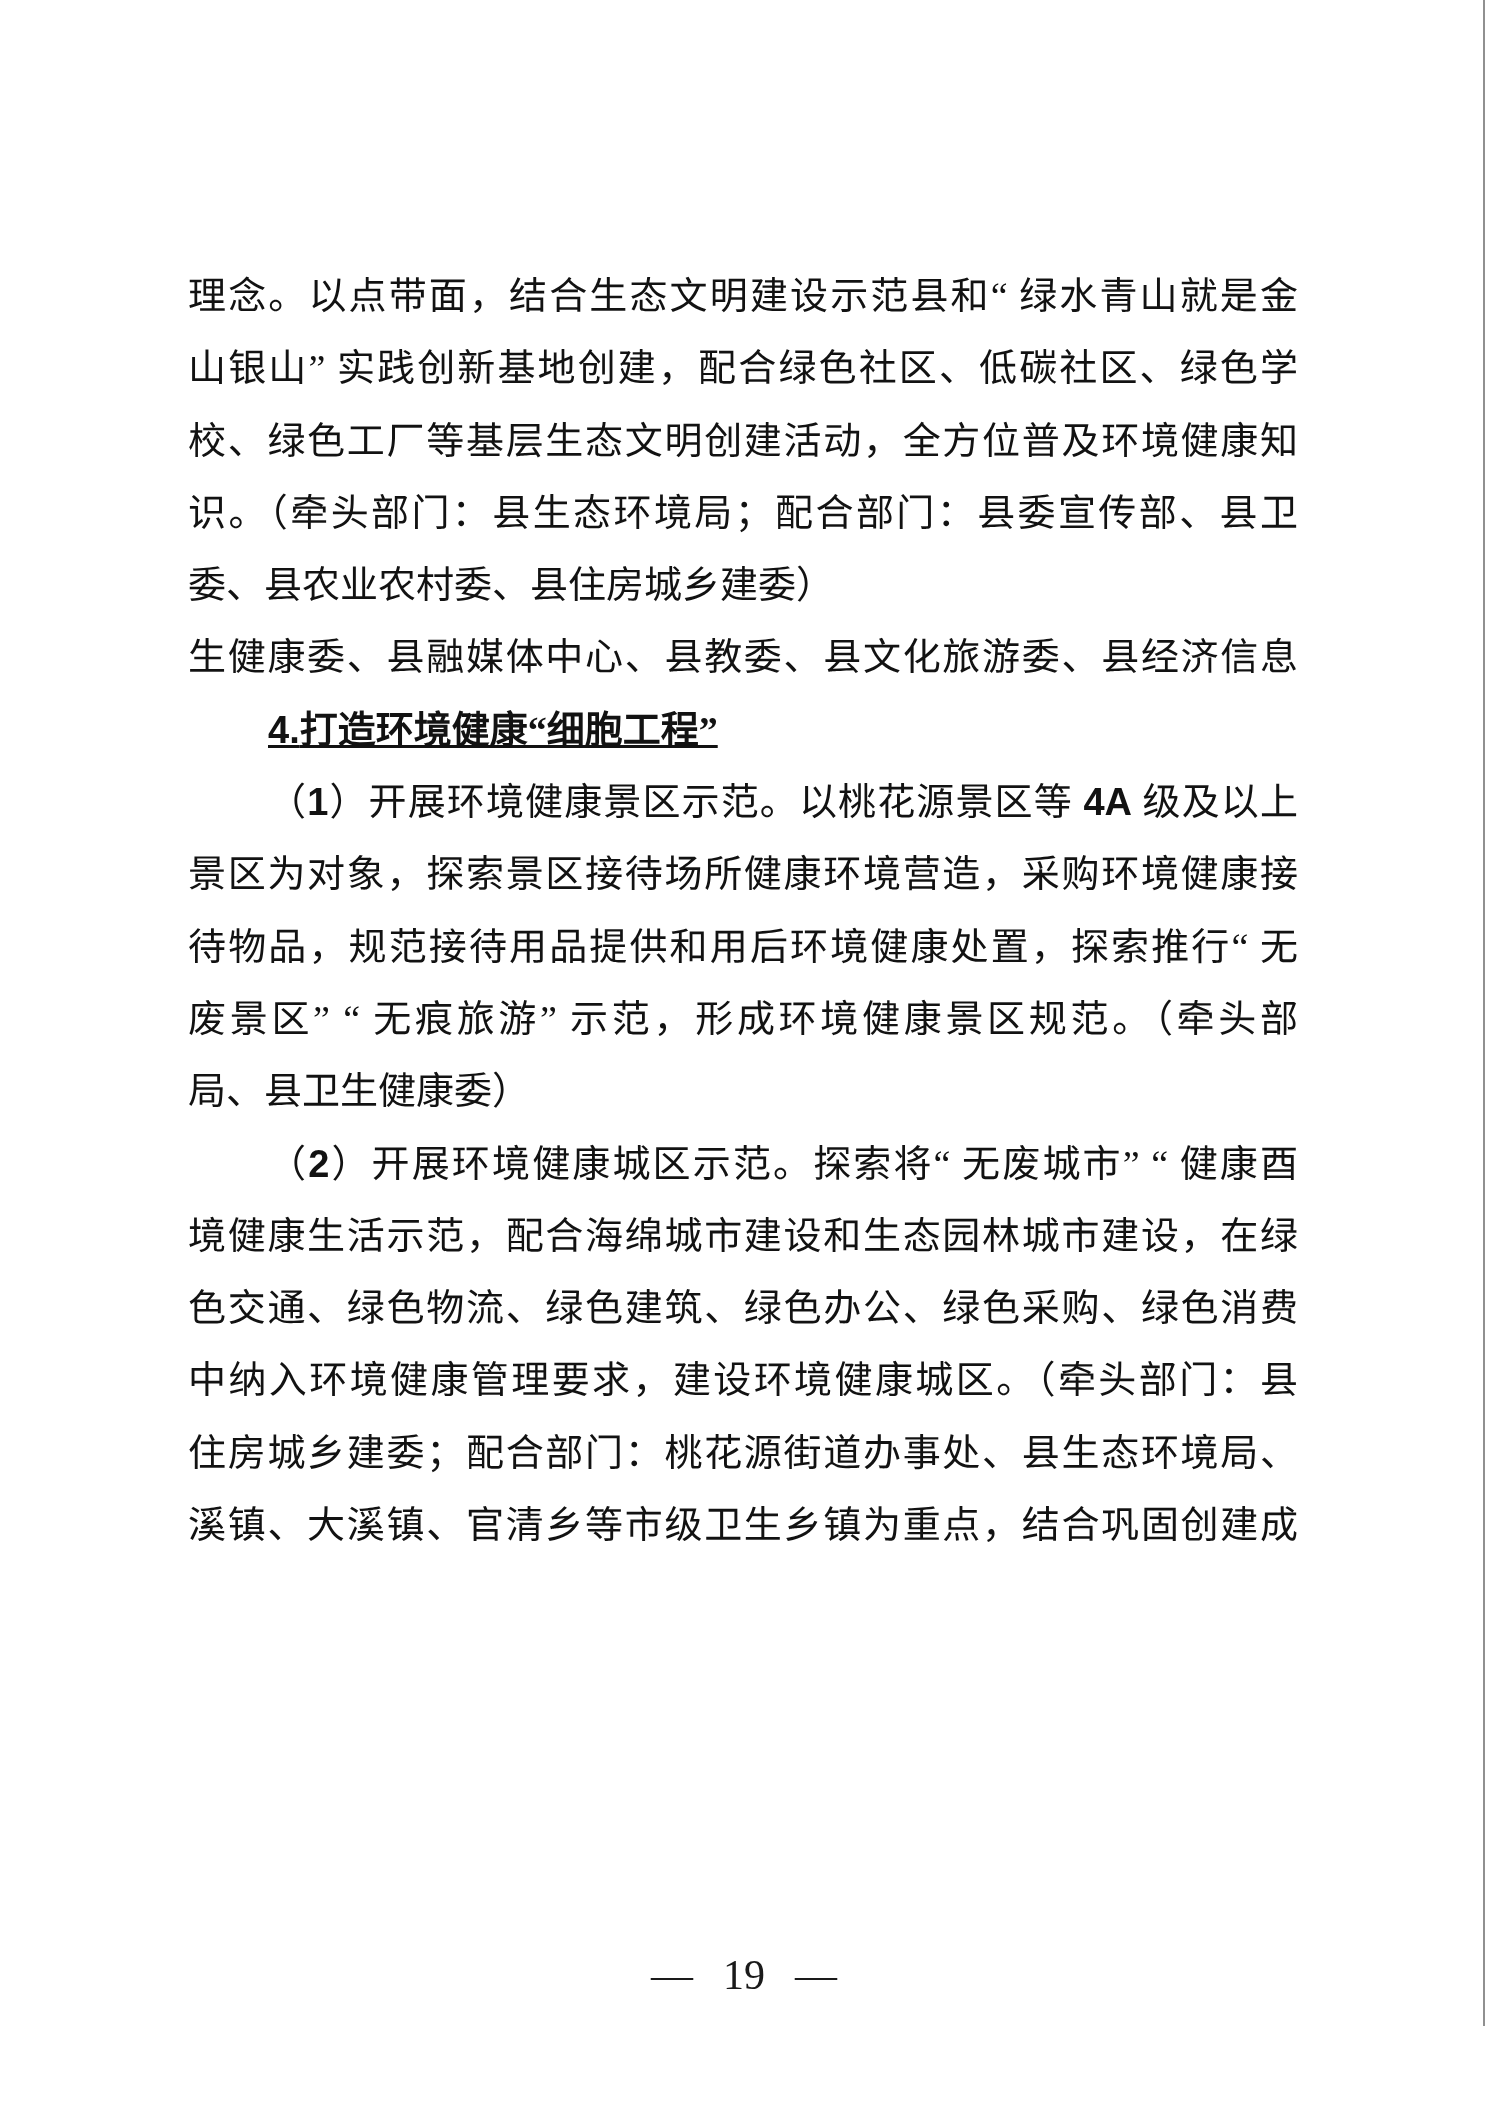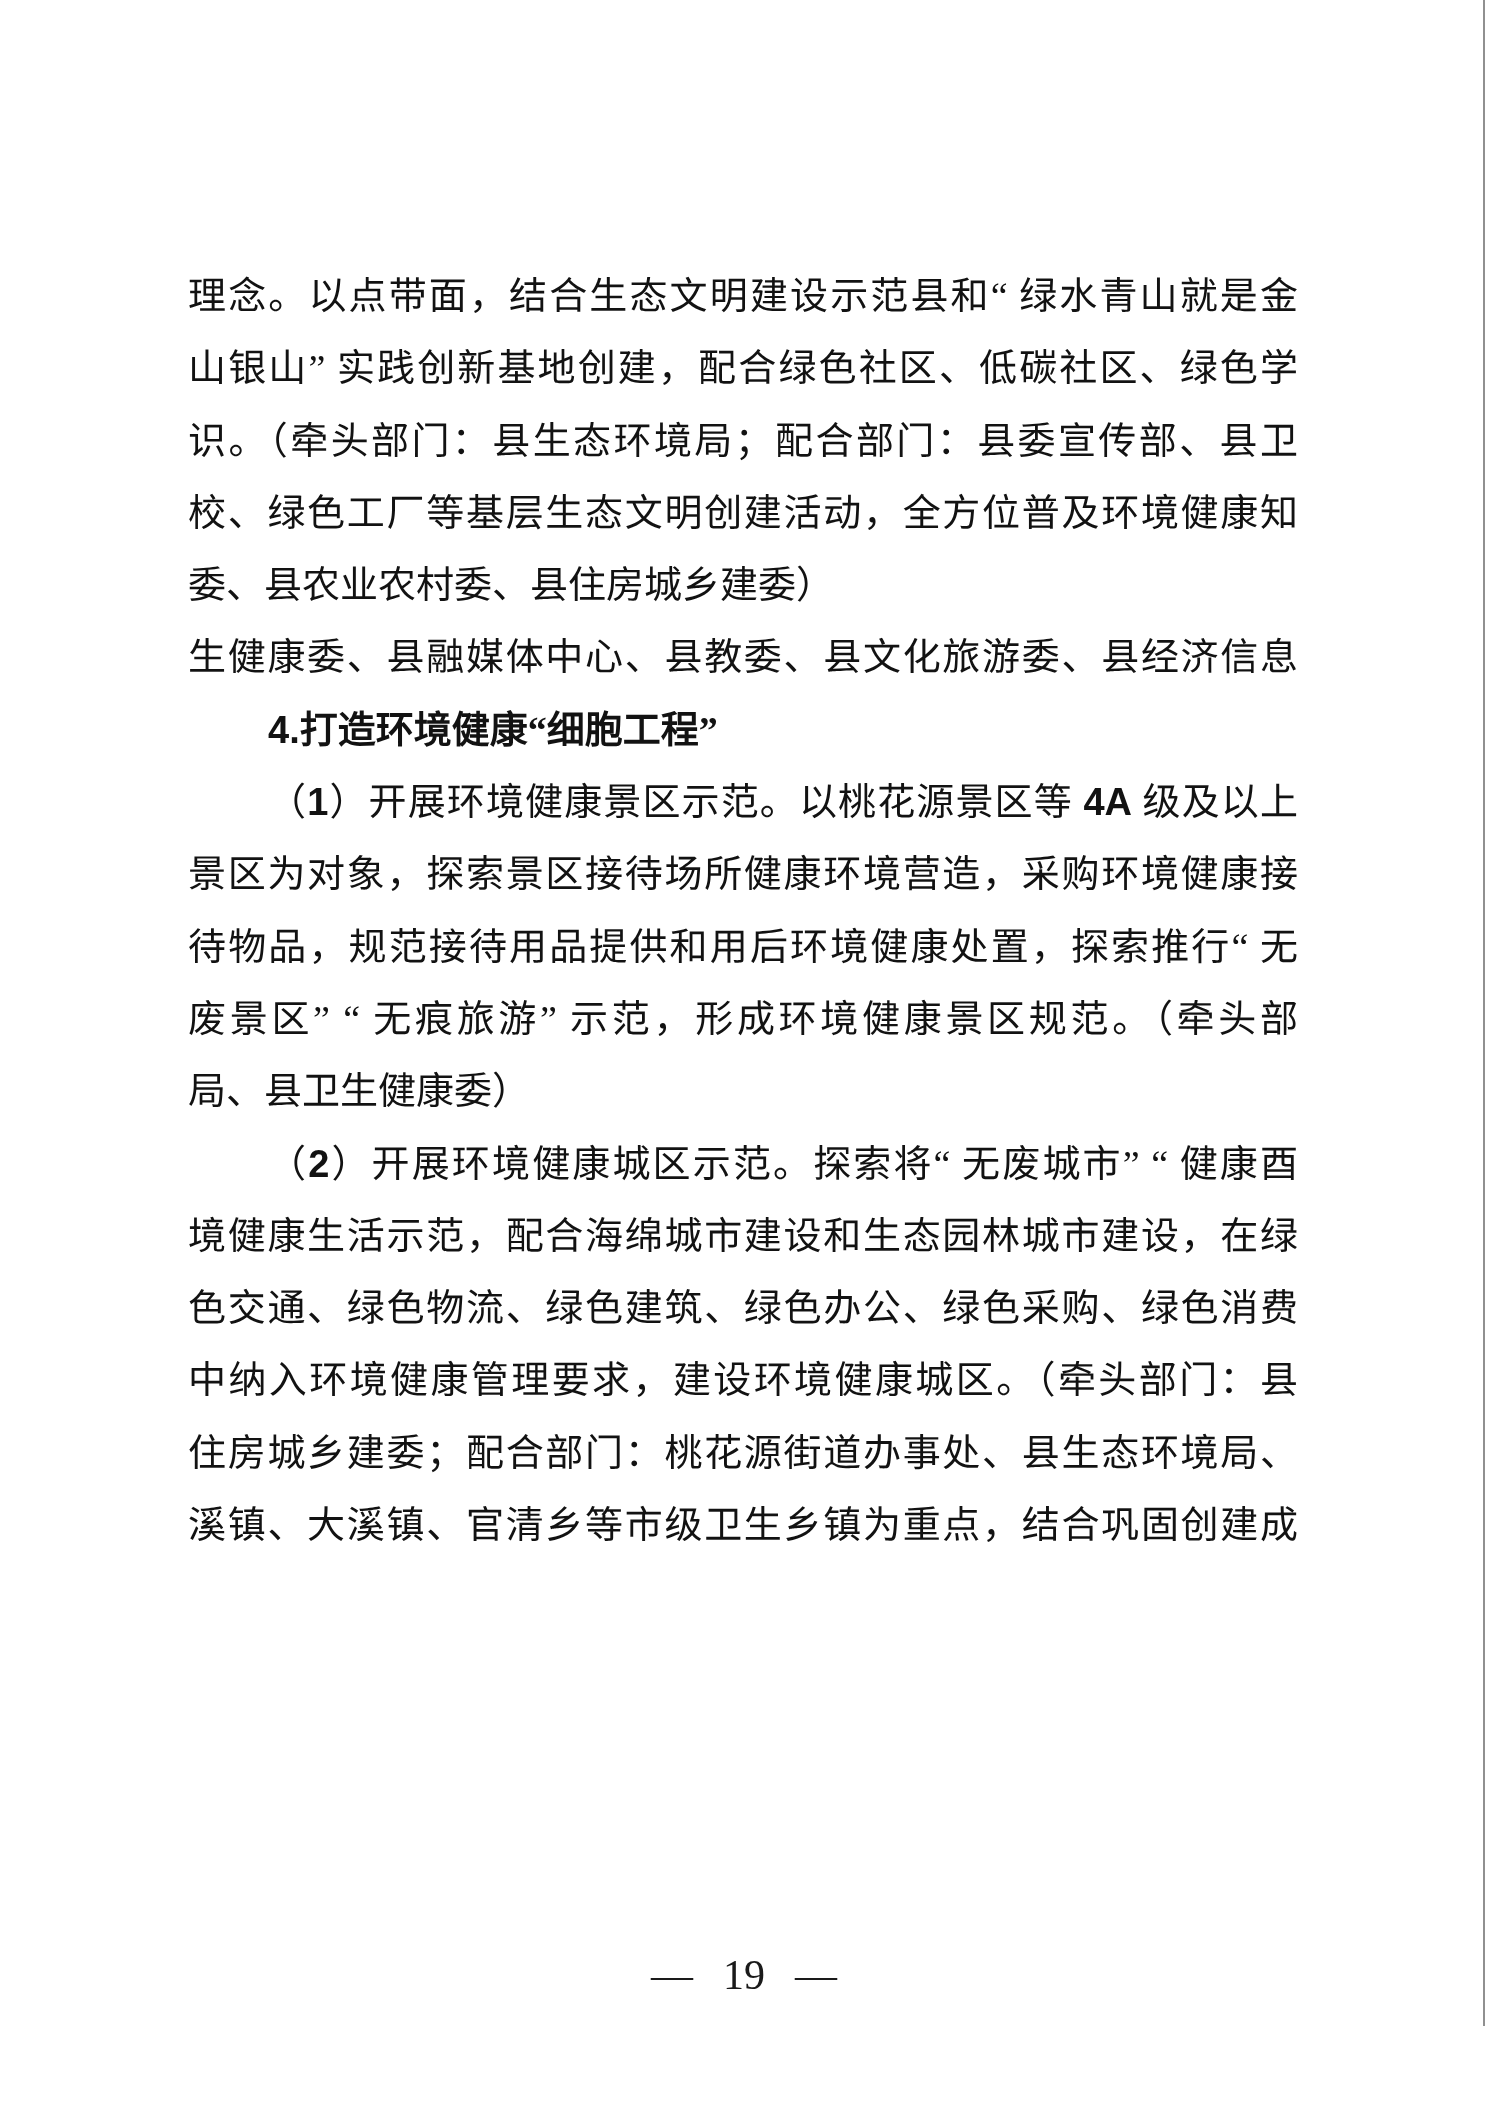--- a/index.html
+++ b/index.html
@@ -40,20 +40,21 @@
   }
   .line.j {
     text-align: justify;
     text-align-last: justify;
   }
   .line.indent {
     padding-left: 80px;
   }
   .line.bold {
     font-weight: 700;
+    text-decoration: underline;
   }
   .latin {
     font-family: "Liberation Sans", "DejaVu Sans", sans-serif;
     font-weight: 700;
   }
   .footer {
     position: absolute;
     top: 1945px;
     left: 0;
     width: 100%;
@@ -69,22 +70,22 @@
 </style>
 </head>
 <body>
 
 <div class="page">
 
   <div class="content">
 
     <div class="line j">理念。以点带面，结合生态文明建设示范县和“ 绿水青山就是金</div>
     <div class="line j">山银山” 实践创新基地创建，配合绿色社区、低碳社区、绿色学</div>
+    <div class="line j">校、绿色工厂等基层生态文明创建活动，全方位普及环境健康知</div>
     <div class="line j">识。（牵头部门：县生态环境局；配合部门：县委宣传部、县卫</div>
-    <div class="line j">校、绿色工厂等基层生态文明创建活动，全方位普及环境健康知</div>
     <div class="line">委、县农业农村委、县住房城乡建委）</div>
     <div class="line j">生健康委、县融媒体中心、县教委、县文化旅游委、县经济信息</div>
 
     <div class="line indent bold"><span class="latin">4.</span><span>打造环境健康“细胞工程”</span></div>
 
     <div class="line j indent"><span>（</span><span class="latin">1</span><span>）开展环境健康景区示范。以桃花源景区等 </span><span class="latin">4A</span><span> 级及以上</span></div>
 
     <div class="line j">景区为对象，探索景区接待场所健康环境营造，采购环境健康接</div>
     <div class="line j">待物品，规范接待用品提供和用后环境健康处置，探索推行“ 无</div>
     <div class="line j">废景区” “ 无痕旅游” 示范，形成环境健康景区规范。（牵头部</div>

